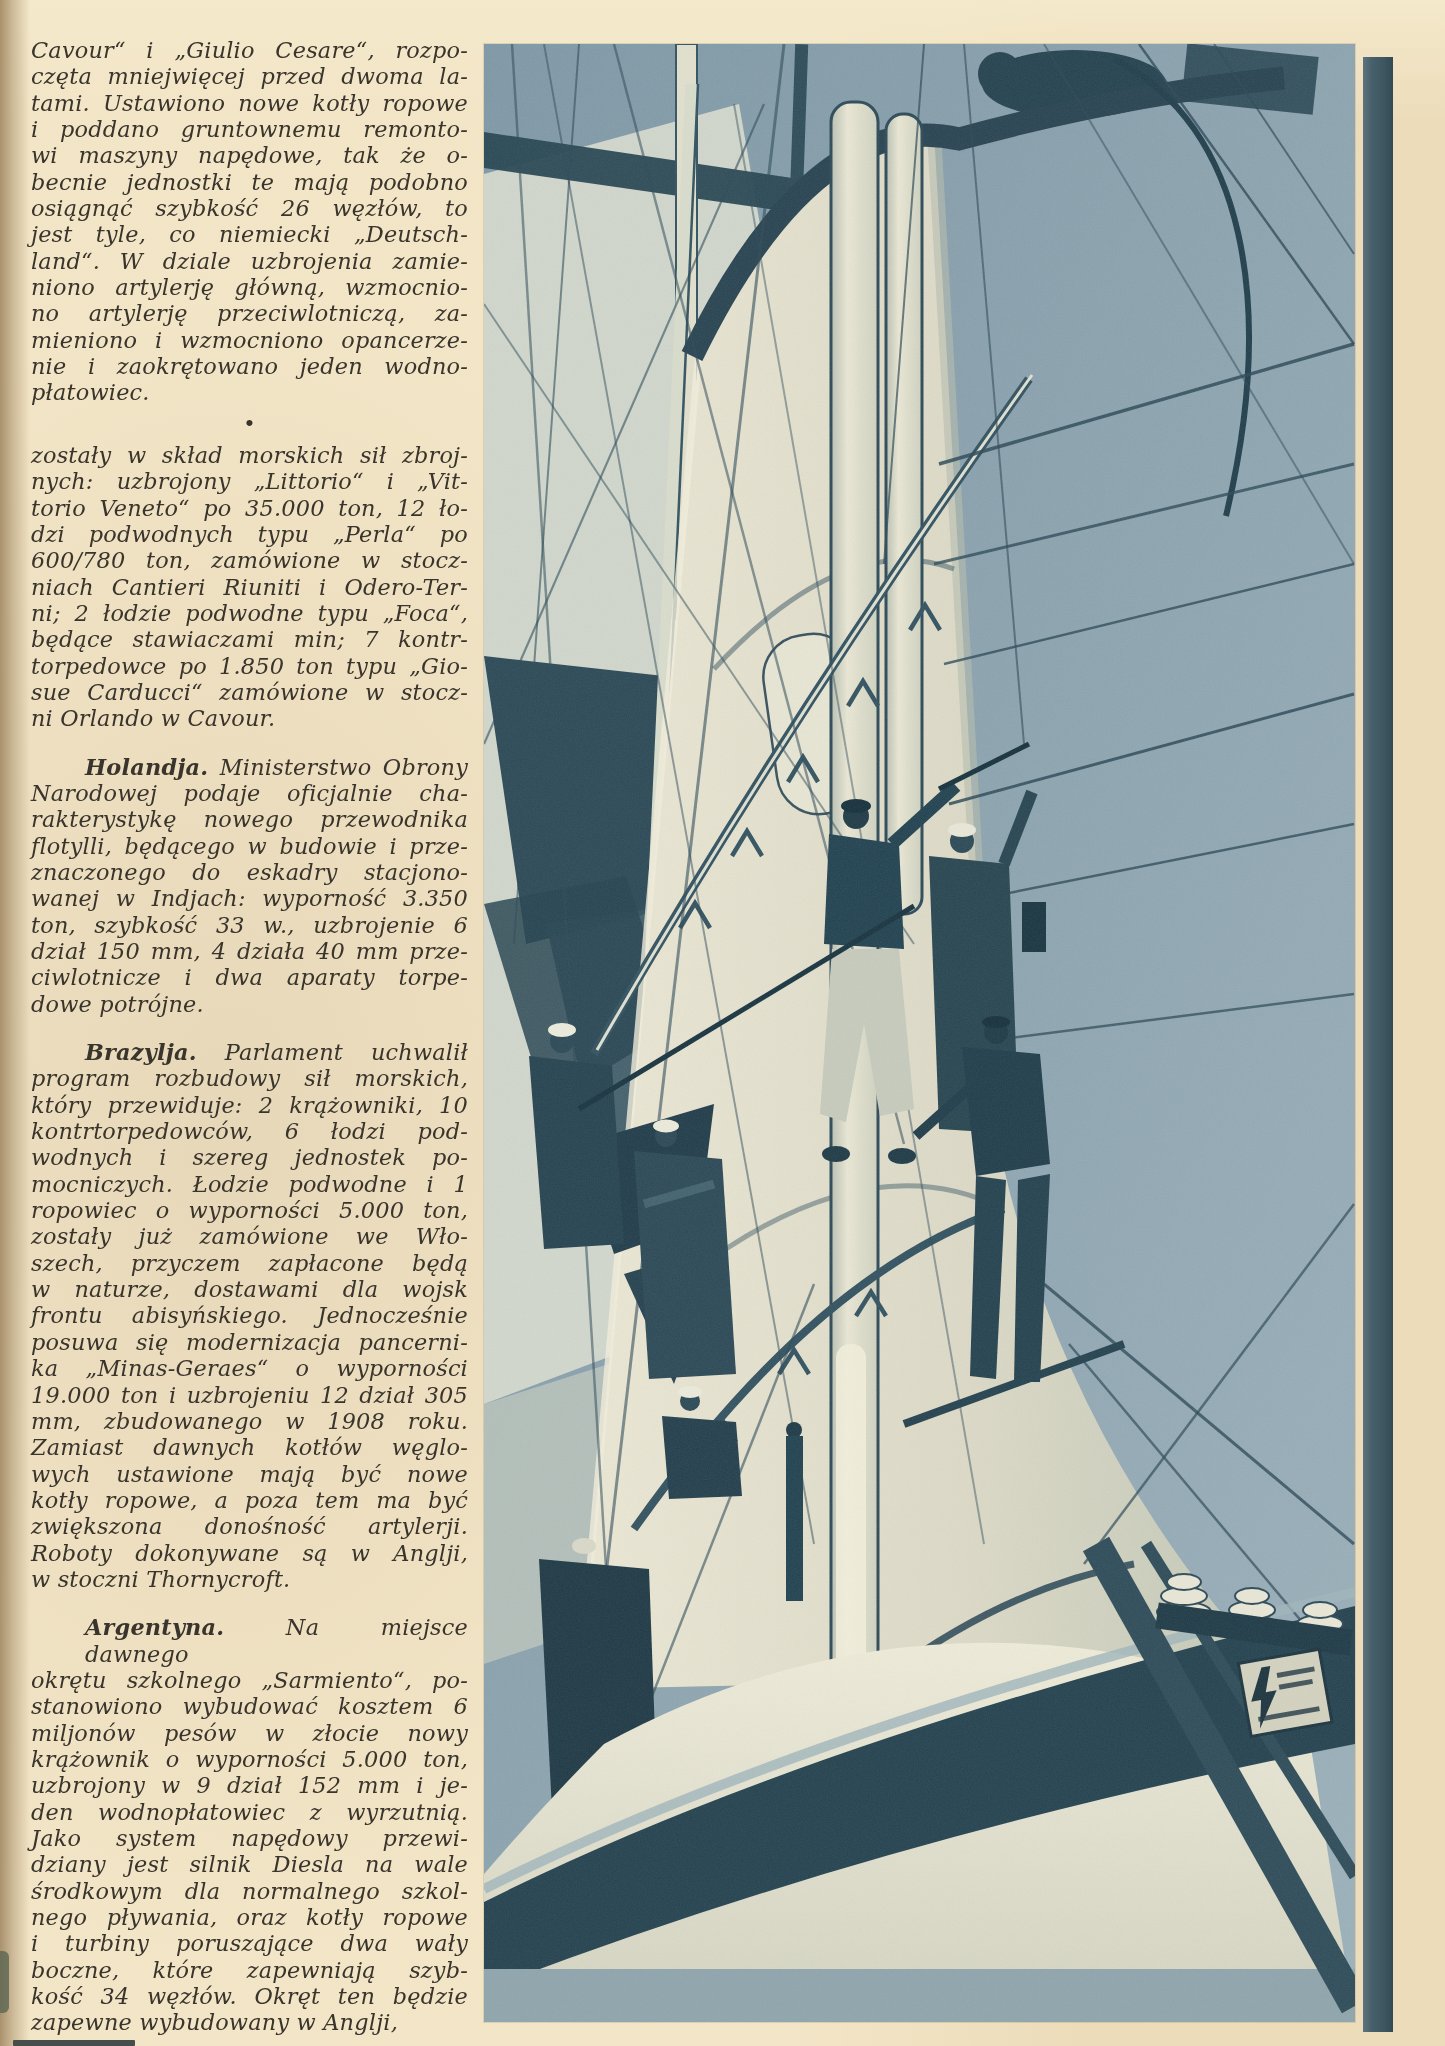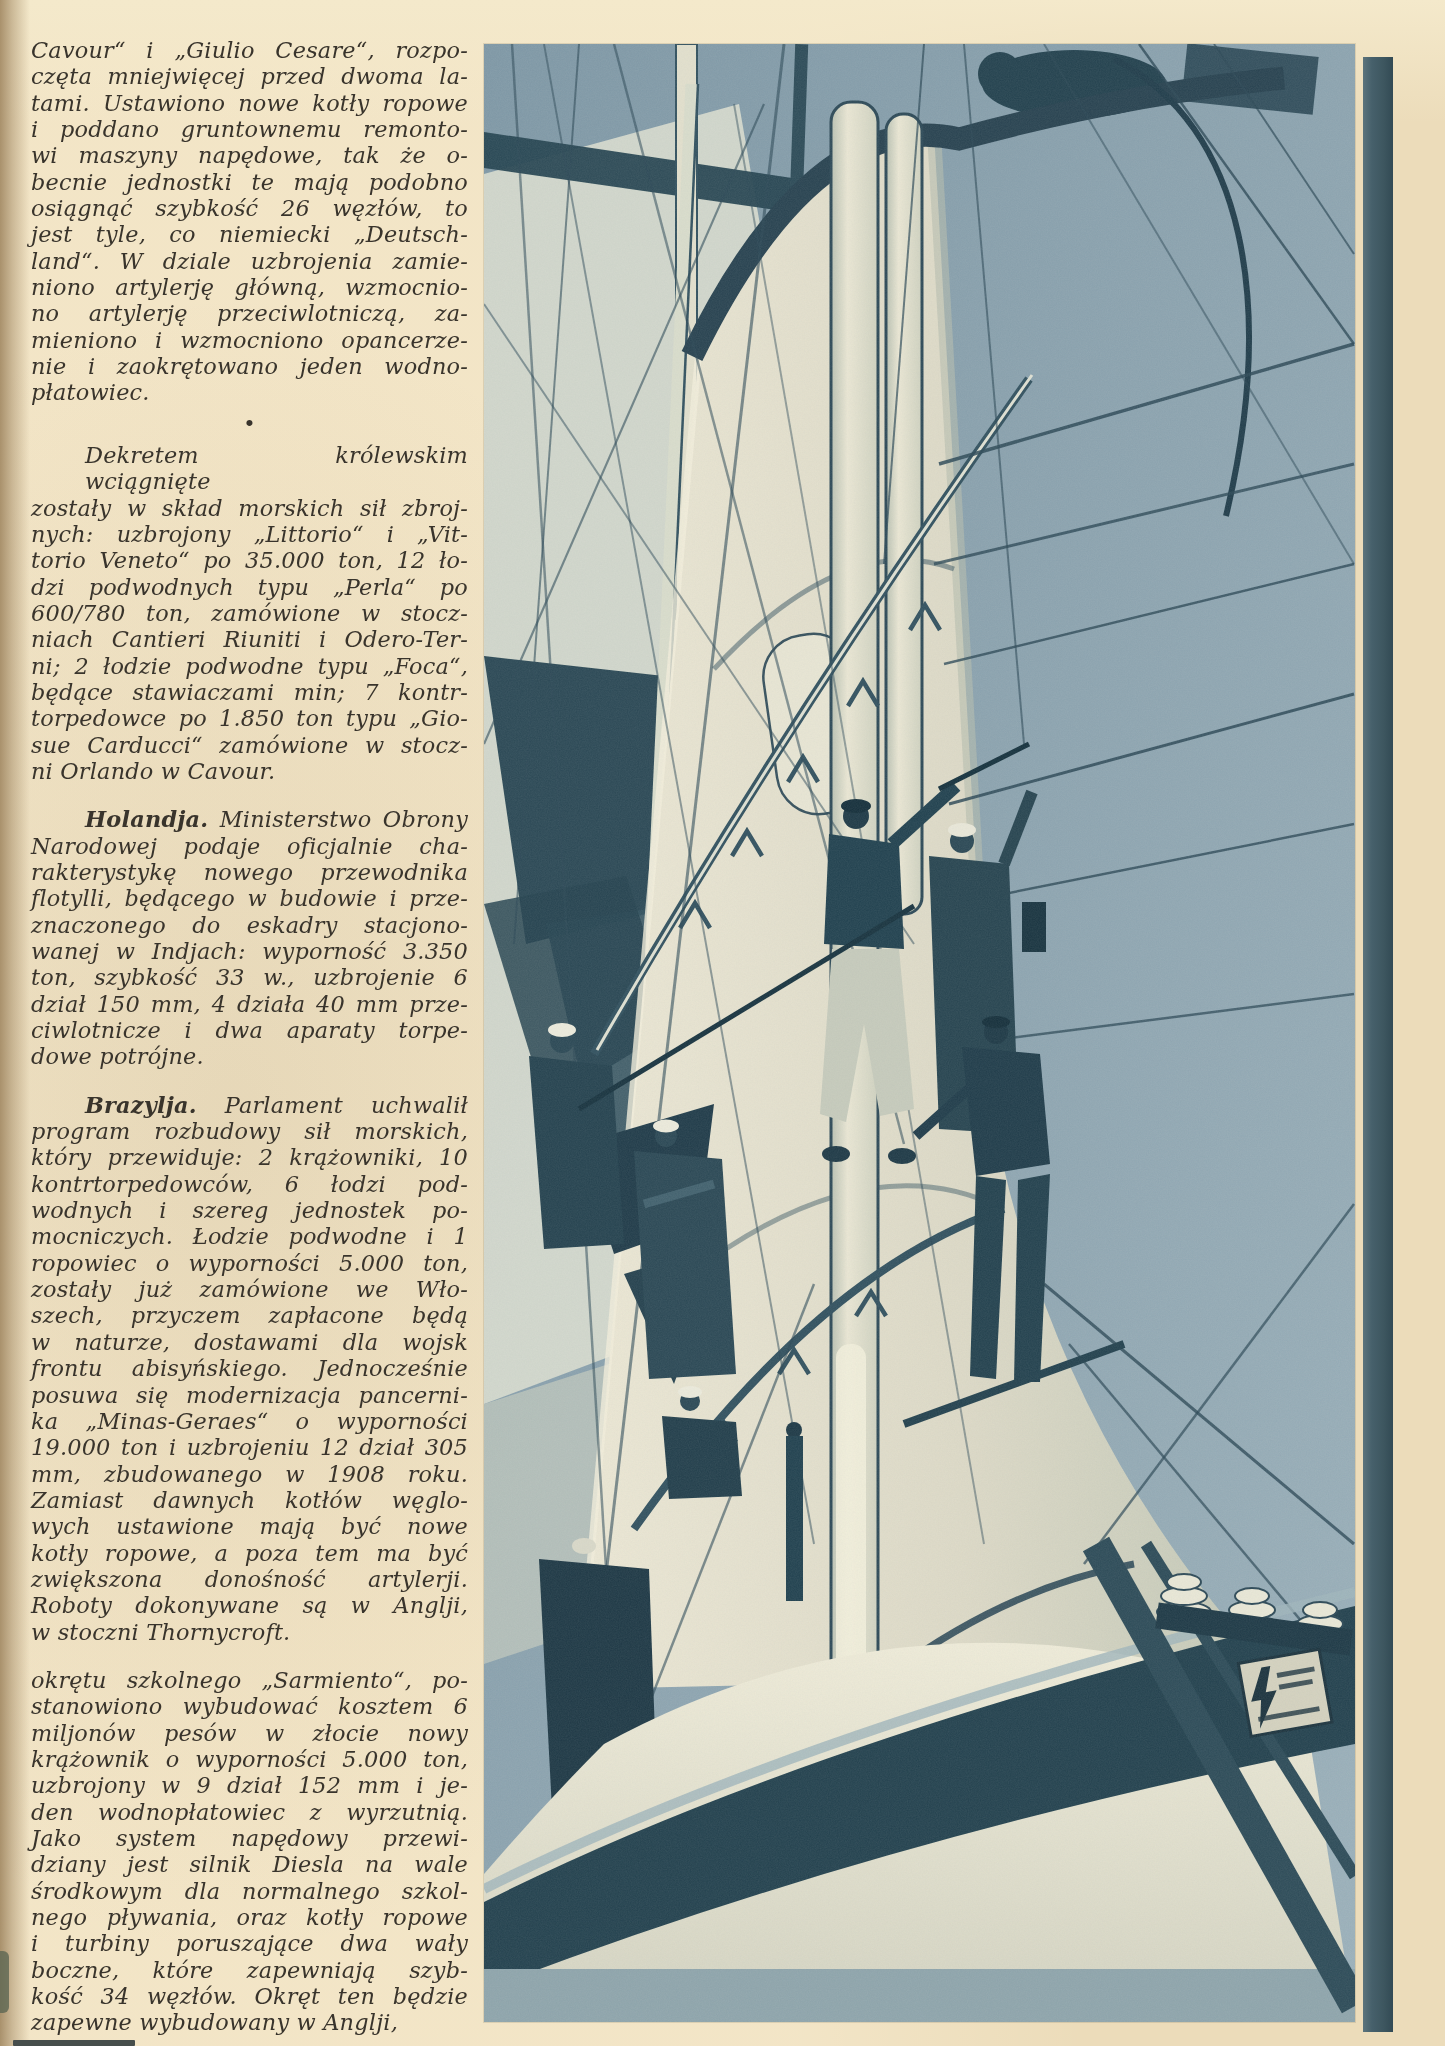--- a/index.html
+++ b/index.html
@@ -75,21 +75,20 @@
         <div class="line">jest tyle, co niemiecki „Deutsch-</div>
         <div class="line">land“. W dziale uzbrojenia zamie-</div>
         <div class="line">niono artylerję główną, wzmocnio-</div>
         <div class="line">no artylerję przeciwlotniczą, za-</div>
         <div class="line">mieniono i wzmocniono opancerze-</div>
         <div class="line">nie i zaokrętowano jeden wodno-</div>
         <div class="line last">płatowiec.</div>
       </div>
       <div class="separator">•</div>
       <div class="para">
-        <div class="line indent">Dekretem królewskim wciągnięte</div>
         <div class="line">zostały w skład morskich sił zbroj-</div>
         <div class="line">nych: uzbrojony „Littorio“ i „Vit-</div>
         <div class="line">torio Veneto“ po 35.000 ton, 12 ło-</div>
         <div class="line">dzi podwodnych typu „Perla“ po</div>
         <div class="line">600/780 ton, zamówione w stocz-</div>
         <div class="line">niach Cantieri Riuniti i Odero-Ter-</div>
         <div class="line">ni; 2 łodzie podwodne typu „Foca“,</div>
         <div class="line">będące stawiaczami min; 7 kontr-</div>
         <div class="line">torpedowce po 1.850 ton typu „Gio-</div>
         <div class="line">sue Carducci“ zamówione w stocz-</div>
@@ -124,20 +123,21 @@
         <div class="line">19.000 ton i uzbrojeniu 12 dział 305</div>
         <div class="line">mm, zbudowanego w 1908 roku.</div>
         <div class="line">Zamiast dawnych kotłów węglo-</div>
         <div class="line">wych ustawione mają być nowe</div>
         <div class="line">kotły ropowe, a poza tem ma być</div>
         <div class="line">zwiększona donośność artylerji.</div>
         <div class="line">Roboty dokonywane są w Anglji,</div>
         <div class="line last">w stoczni Thornycroft.</div>
       </div>
       <div class="para">
+        <div class="line indent"><b>Argentyna.</b> Na miejsce dawnego</div>
         <div class="line">okrętu szkolnego „Sarmiento“, po-</div>
         <div class="line">stanowiono wybudować kosztem 6</div>
         <div class="line">miljonów pesów w złocie nowy</div>
         <div class="line">krążownik o wyporności 5.000 ton,</div>
         <div class="line">uzbrojony w 9 dział 152 mm i je-</div>
         <div class="line">den wodnopłatowiec z wyrzutnią.</div>
         <div class="line">Jako system napędowy przewi-</div>
         <div class="line">dziany jest silnik Diesla na wale</div>
         <div class="line">środkowym dla normalnego szkol-</div>
         <div class="line">nego pływania, oraz kotły ropowe</div>

